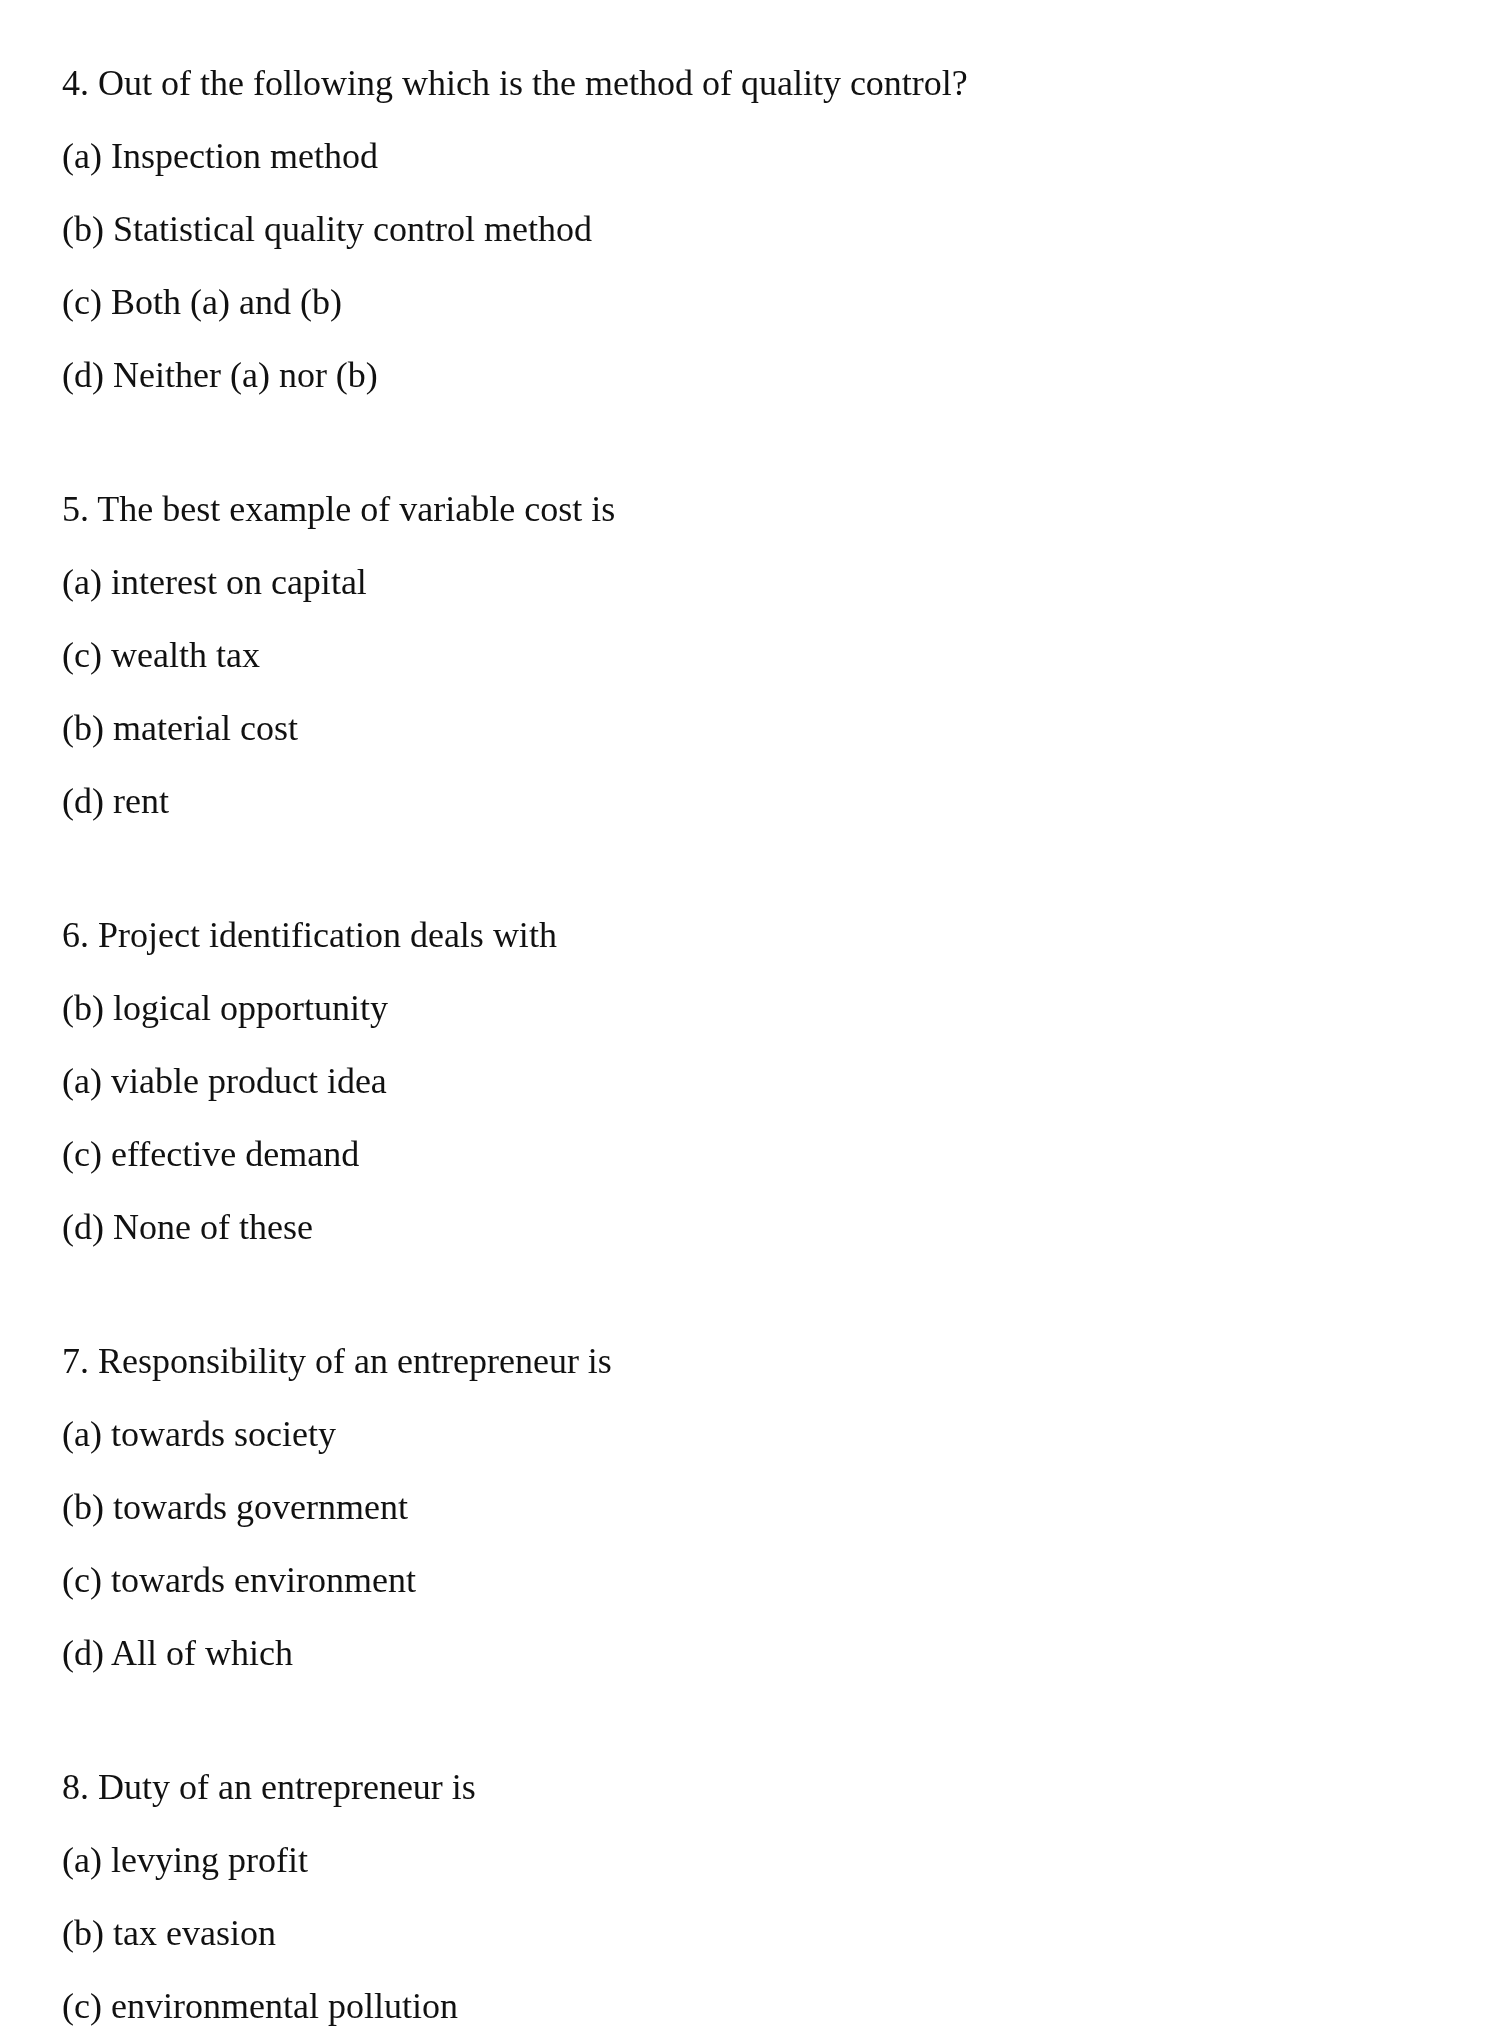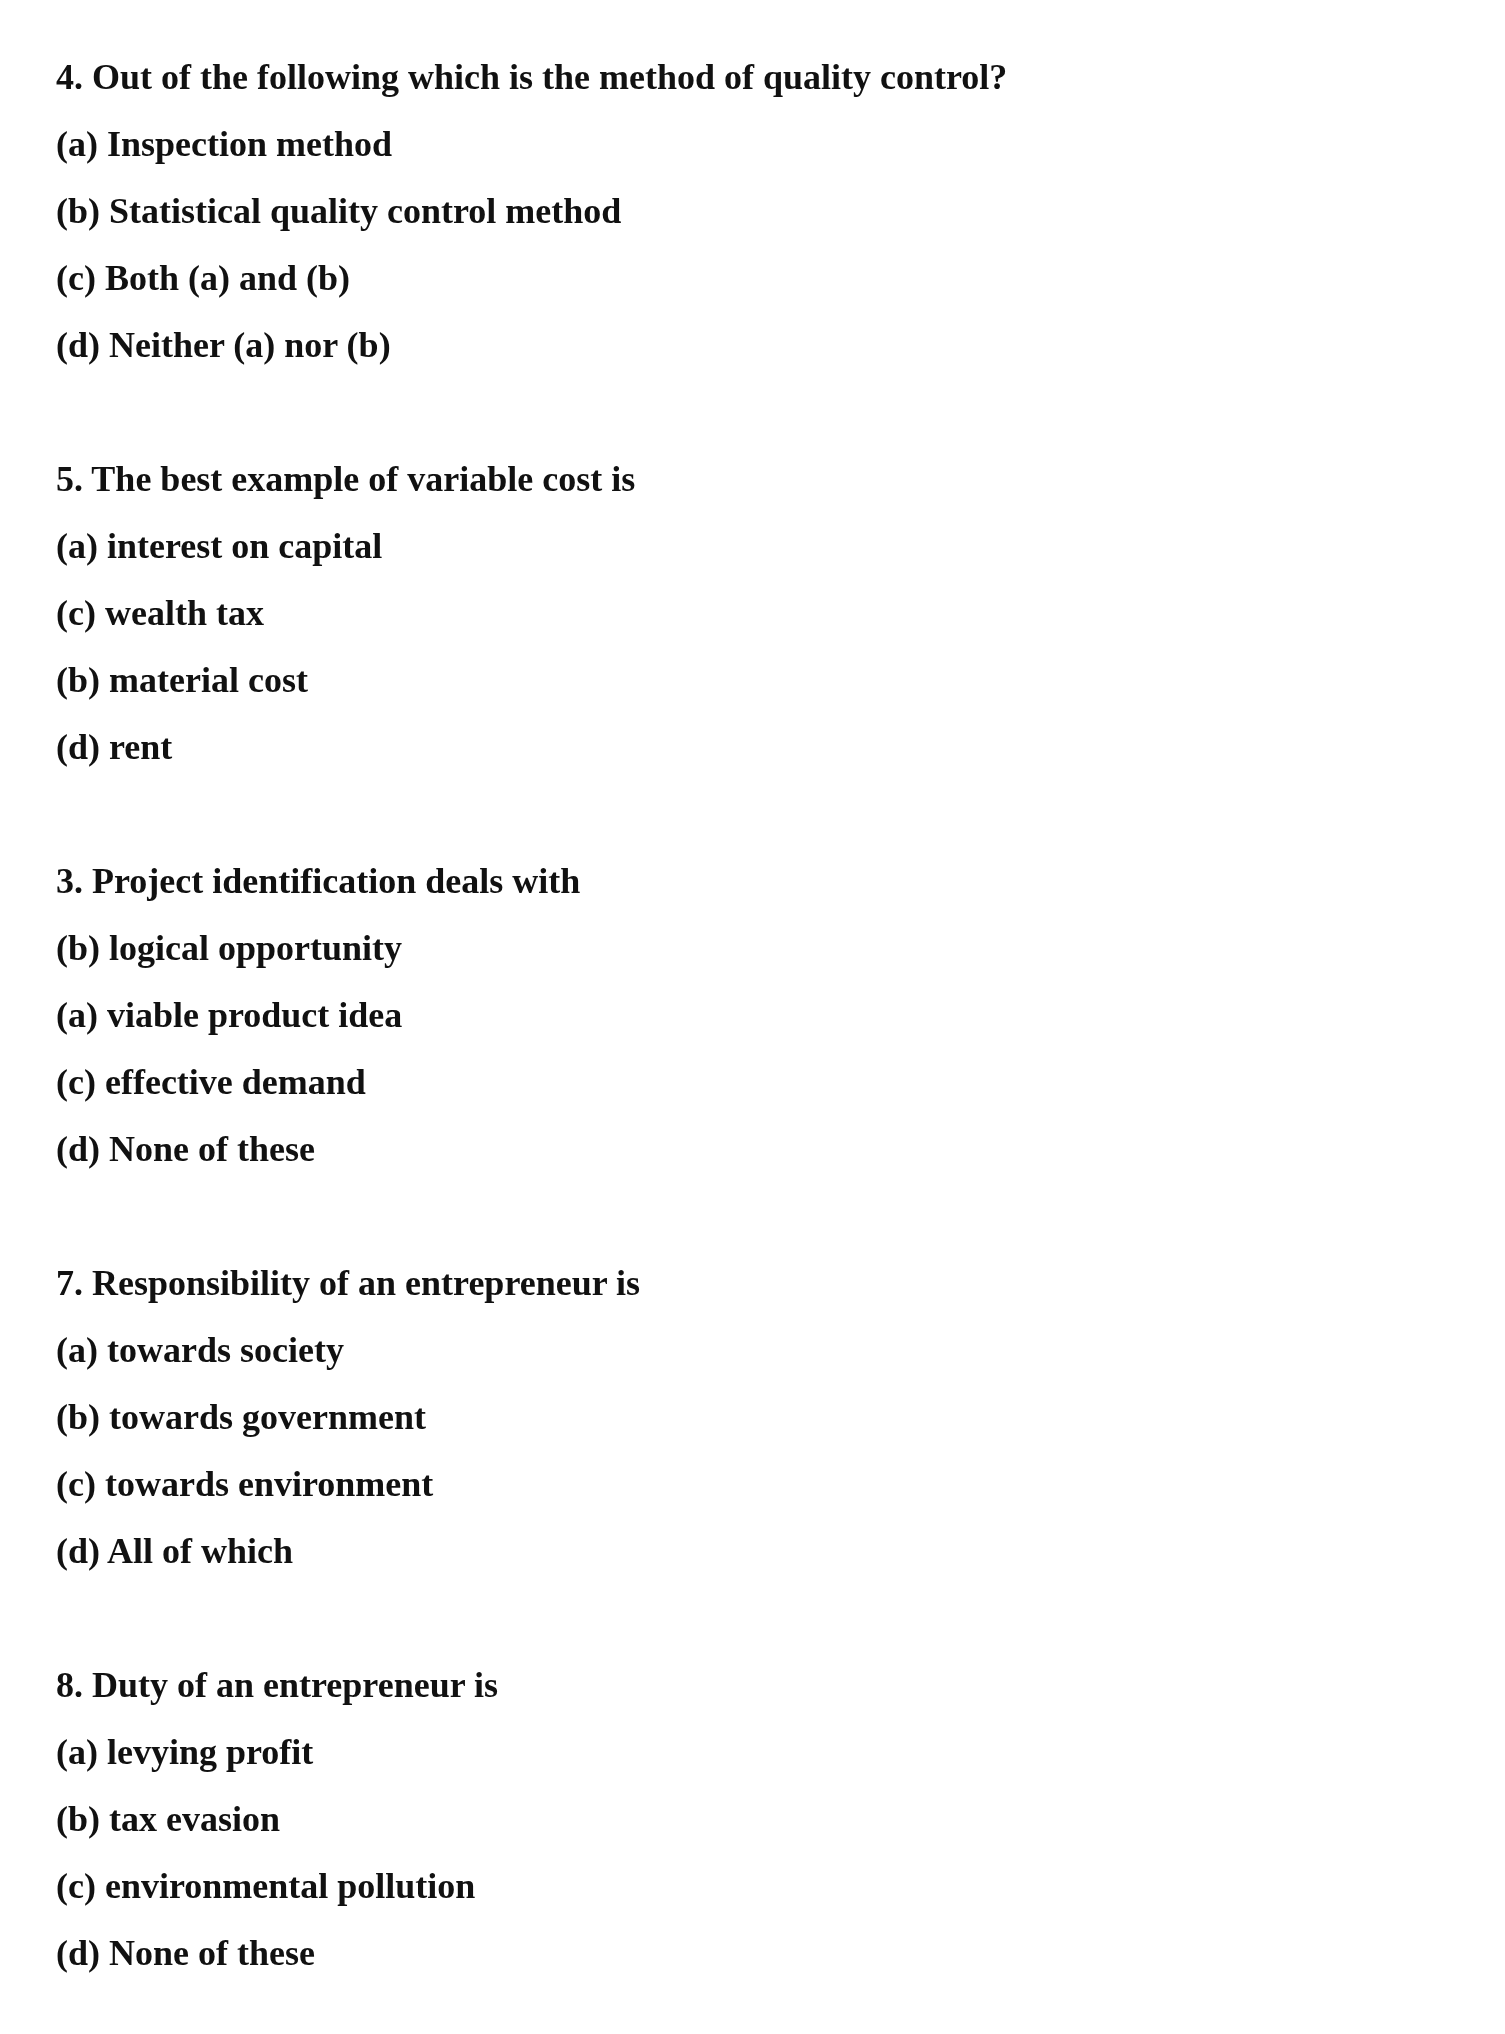--- a/index.html
+++ b/index.html
@@ -23,22 +23,21 @@
       line-height: 67px;
       color: #111111;
     }
     .question {
       margin: 0 0 67px 0;
       padding: 0;
     }
     .q-line, .opt-line {
       display: block;
       white-space: nowrap;
-      margin: 0;
-      font-weight: bold;
+      margin: 6px;
     }
   </style>
 </head>
 <body>
 
 <div class="page">
 
   <div class="question">
     <span class="q-line">4. Out of the following which is the method of quality control?</span>
     <span class="opt-line">(a) Inspection method</span>
@@ -49,21 +48,21 @@
 
   <div class="question">
     <span class="q-line">5. The best example of variable cost is</span>
     <span class="opt-line">(a) interest on capital</span>
     <span class="opt-line">(c) wealth tax</span>
     <span class="opt-line">(b) material cost</span>
     <span class="opt-line">(d) rent</span>
   </div>
 
   <div class="question">
-    <span class="q-line">3. Project identification deals with</span>
+    <span class="q-line">6. Project identification deals with</span>
     <span class="opt-line">(b) logical opportunity</span>
     <span class="opt-line">(a) viable product idea</span>
     <span class="opt-line">(c) effective demand</span>
     <span class="opt-line">(d) None of these</span>
   </div>
 
   <div class="question">
     <span class="q-line">7. Responsibility of an entrepreneur is</span>
     <span class="opt-line">(a) towards society</span>
     <span class="opt-line">(b) towards government</span>

